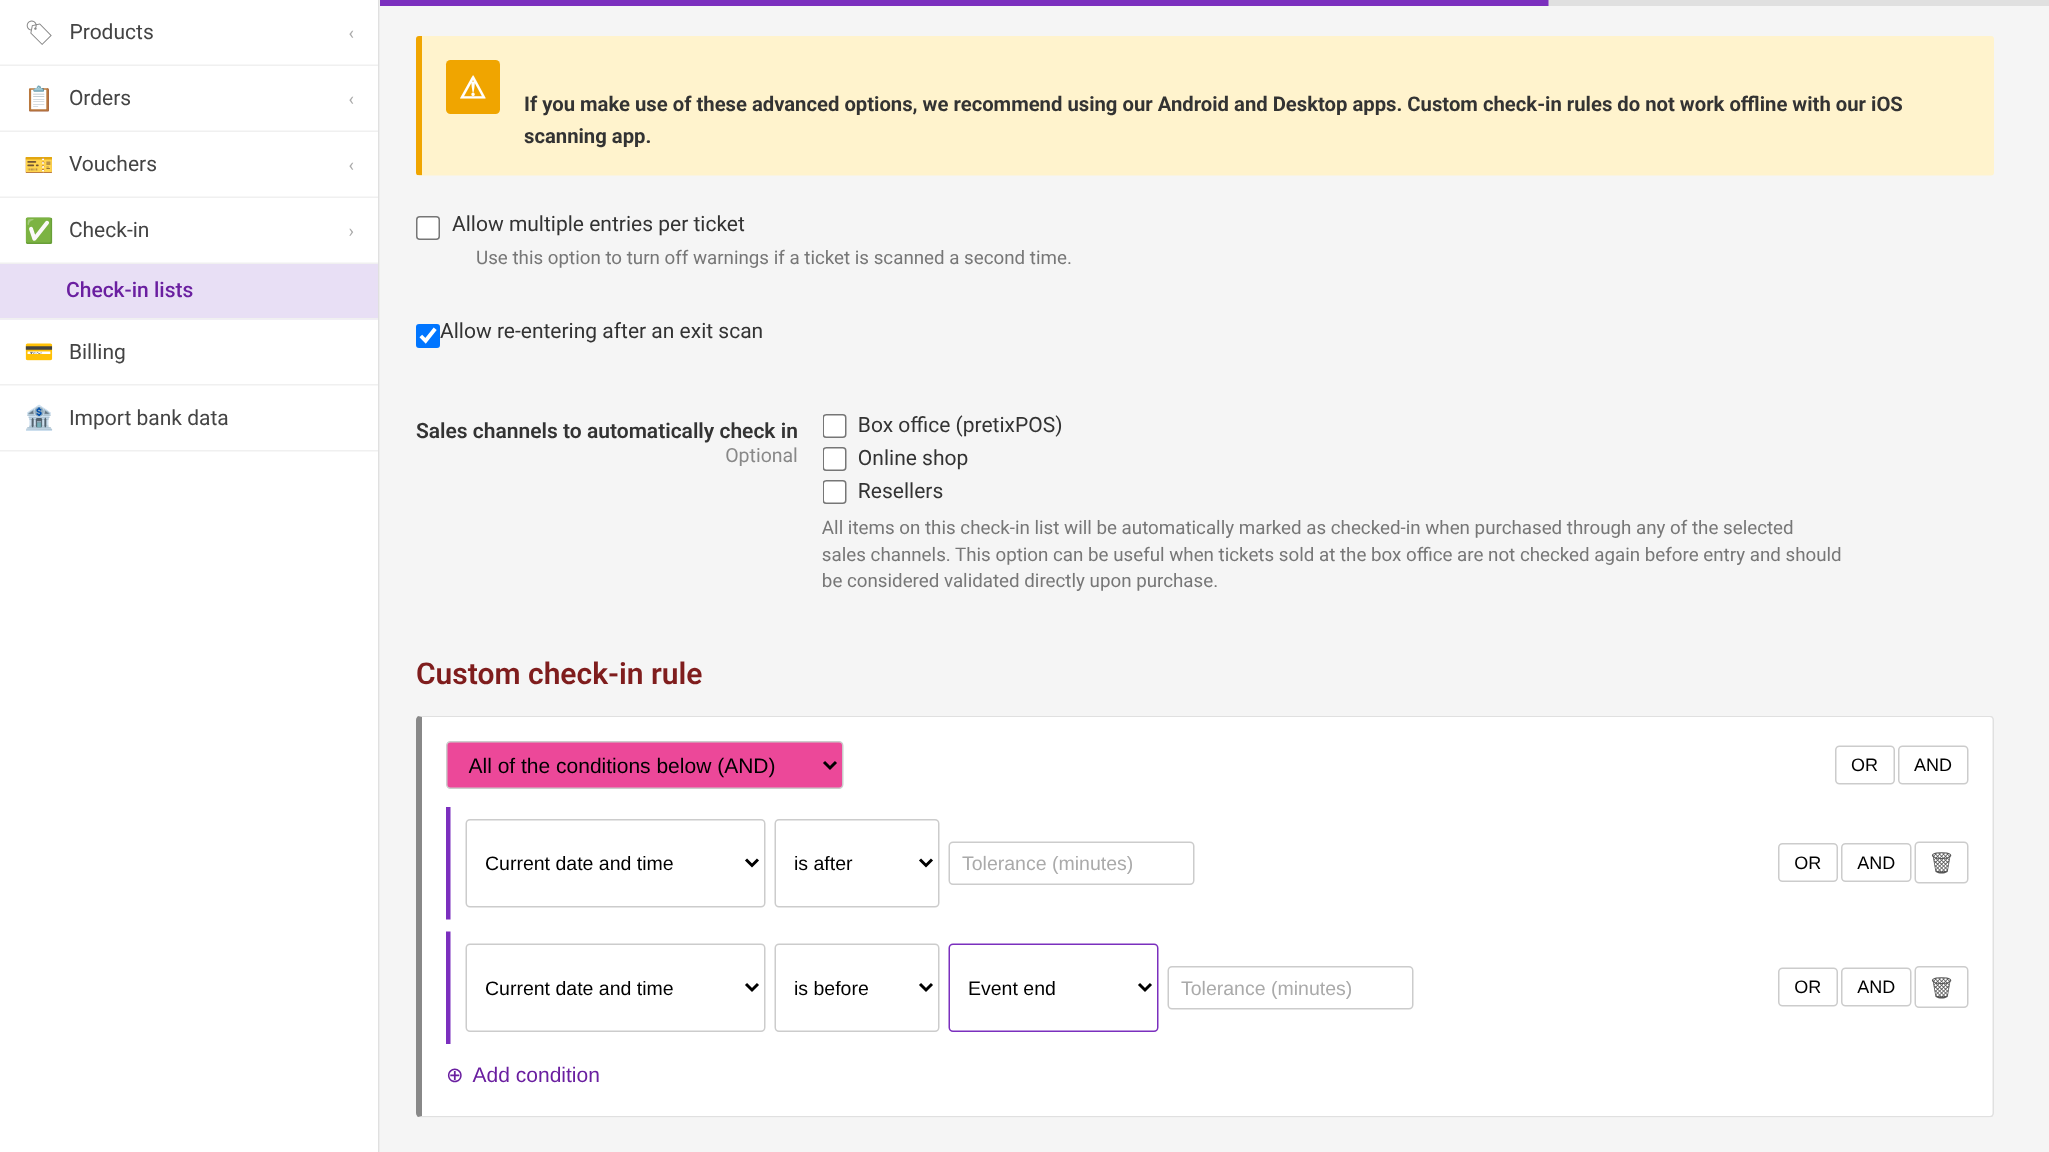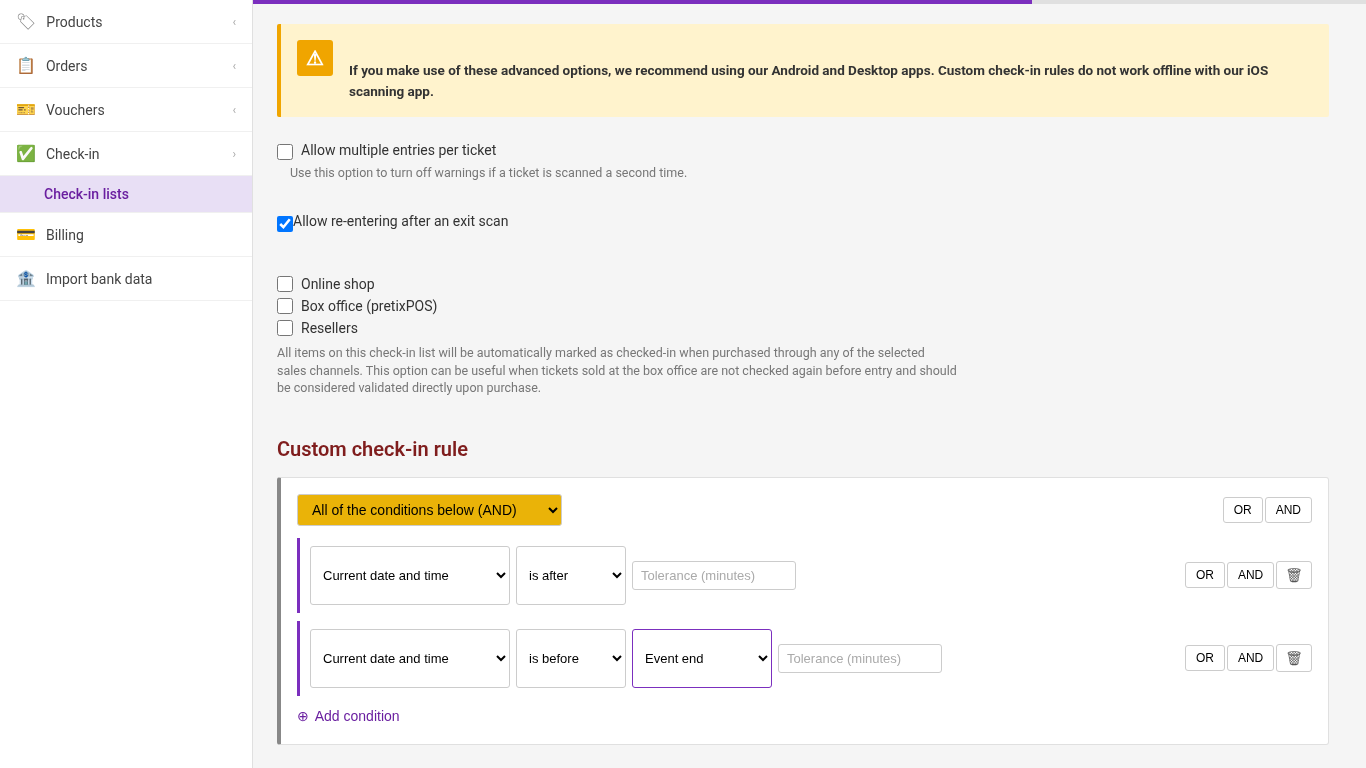--- a/index.html
+++ b/index.html
@@ -133,21 +133,21 @@
       align-items: center;
       justify-content: space-between;
       margin-bottom: 12px;
     }
 
     .rule-header select {
       padding: 6px 28px 6px 10px;
       border: 1px solid #ccc;
       border-radius: 3px;
       font-size: 14px;
-      background: #eab308;
+      background: #ec4899;
       cursor: pointer;
       appearance: auto;
     }
 
     .btn-group { display: flex; gap: 2px; }
     .btn-sm {
       padding: 5px 10px;
       font-size: 12px;
       border: 1px solid #ccc;
       background: #fff;
@@ -322,44 +322,48 @@
         <br>
         <strong>If you make use of these advanced options, we recommend using our Android and Desktop apps. Custom check-in rules do not work offline with our iOS scanning app.</strong>
       </div>
     </div>
 
     <div class="form-section">
       <div style="display:flex; align-items:center; gap:8px; margin-bottom:4px;">
         <input type="checkbox" id="allow-multiple" style="margin-top: 3px; width: 16px; height: 16px;">
         <label for="allow-multiple">Allow multiple entries per ticket</label>
       </div>
-      <div style="margin-left:13px;" class="help-text">Use this option to turn off warnings if a ticket is scanned a second time.</div>
+      <div style="margin-left:40px;" class="help-text">Use this option to turn off warnings if a ticket is scanned a second time.</div>
     </div>
 
     <div style="height:12px;"></div>
 
     <div class="form-section">
       <div style="display:flex; align-items:flex-start; gap:0;">
         <input type="checkbox" id="allow-reenter" checked="" style="margin-top: 3px; width: 16px; height: 16px;">
         <label for="allow-reenter">Allow re-entering after an exit scan</label>
       </div>
     </div>
 
     <div style="height:16px;"></div>
 
     <div class="form-row">
+      <div class="field-label">
+        <span>Sales channels to automatically check in</span><br>
+        <span class="field-optional">Optional</span>
+      </div>
       <div>
         <div class="checkbox-group">
           <div class="checkbox-row">
+            <input type="checkbox" id="box-office" style="">
+            <label for="box-office">Box office (pretixPOS)</label>
+          </div>
+          <div class="checkbox-row">
             <input type="checkbox" id="online-shop" style="">
             <label for="online-shop">Online shop</label>
-          </div>
-          <div class="checkbox-row">
-            <input type="checkbox" id="box-office" style="">
-            <label for="box-office">Box office (pretixPOS)</label>
           </div>
           <div class="checkbox-row">
             <input type="checkbox" id="resellers" style="">
             <label for="resellers">Resellers</label>
           </div>
         </div>
         <div class="help-text" style="max-width:680px;">All items on this check-in list will be automatically marked as checked-in when purchased through any of the selected sales channels. This option can be useful when tickets sold at the box office are not checked again before entry and should be considered validated directly upon purchase.</div>
       </div>
     </div>
 

